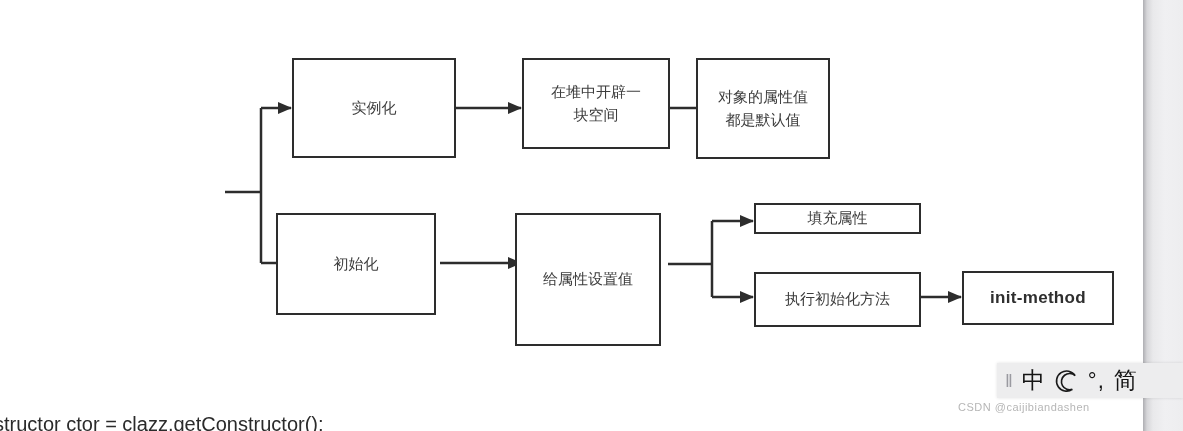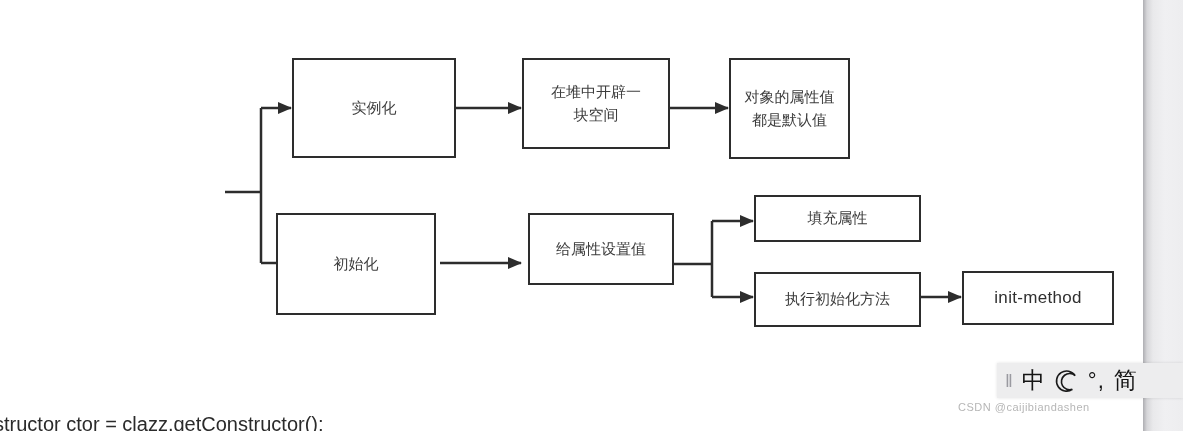--- a/index.html
+++ b/index.html
@@ -17,21 +17,21 @@
     border:2.5px solid #2d2d2d;
     background:#ffffff;
     display:flex;align-items:center;justify-content:center;
     text-align:center;
     color:#3c3c3c;
     font-size:15px;
     line-height:1.5;
     z-index:2;
   }
   .node .lbl{white-space:pre-line;}
-  .node.latin{font-size:17px;color:#2f2f2f;letter-spacing:0.3px;}
+  .node.latin{font-size:17px;color:#2f2f2f;letter-spacing:0.3px;font-weight:bold;}
   
   .wires{position:absolute;left:0;top:0;z-index:1;}
   .wires path{stroke:#2d2d2d;stroke-width:2.5;fill:none;}
   
   .code-line{
     position:absolute;
     left:-6px;top:413px;
     font-size:20px;
     color:#2b2b2b;
     white-space:nowrap;
@@ -100,34 +100,34 @@
 
   <div class="node" style="left:292px;top:58px;width:164px;height:100px">
     <span class="lbl">实例化</span>
   </div>
 
   <div class="node" style="left:522px;top:58px;width:148px;height:91px">
     <span class="lbl">在堆中开辟一
 块空间</span>
   </div>
 
-  <div class="node" style="left:729px;top:58px;width:121px;height:101px">
+  <div class="node" style="left:696px;top:58px;width:134px;height:101px">
     <span class="lbl">对象的属性值
 都是默认值</span>
   </div>
 
   <div class="node" style="left:276px;top:213px;width:160px;height:102px">
     <span class="lbl">初始化</span>
   </div>
 
-  <div class="node" style="left:528px;top:213px;width:146px;height:72px">
+  <div class="node" style="left:515px;top:213px;width:146px;height:133px">
     <span class="lbl">给属性设置值</span>
   </div>
 
-  <div class="node" style="left:754px;top:195px;width:167px;height:47px">
+  <div class="node" style="left:754px;top:203px;width:167px;height:31px">
     <span class="lbl">填充属性</span>
   </div>
 
   <div class="node" style="left:754px;top:272px;width:167px;height:55px">
     <span class="lbl">执行初始化方法</span>
   </div>
 
   <div class="node latin" style="left:962px;top:271px;width:152px;height:54px">
     <span class="lbl">init-method</span>
   </div>

